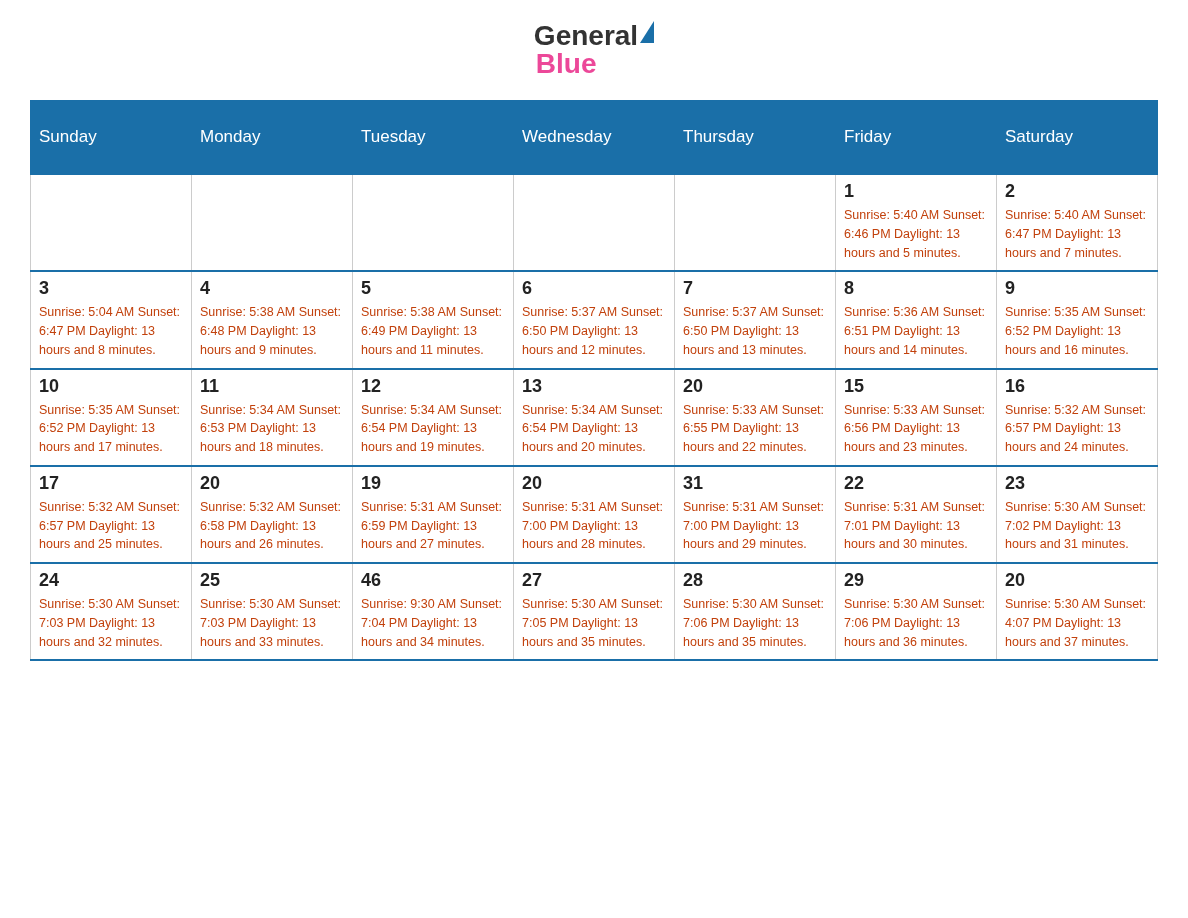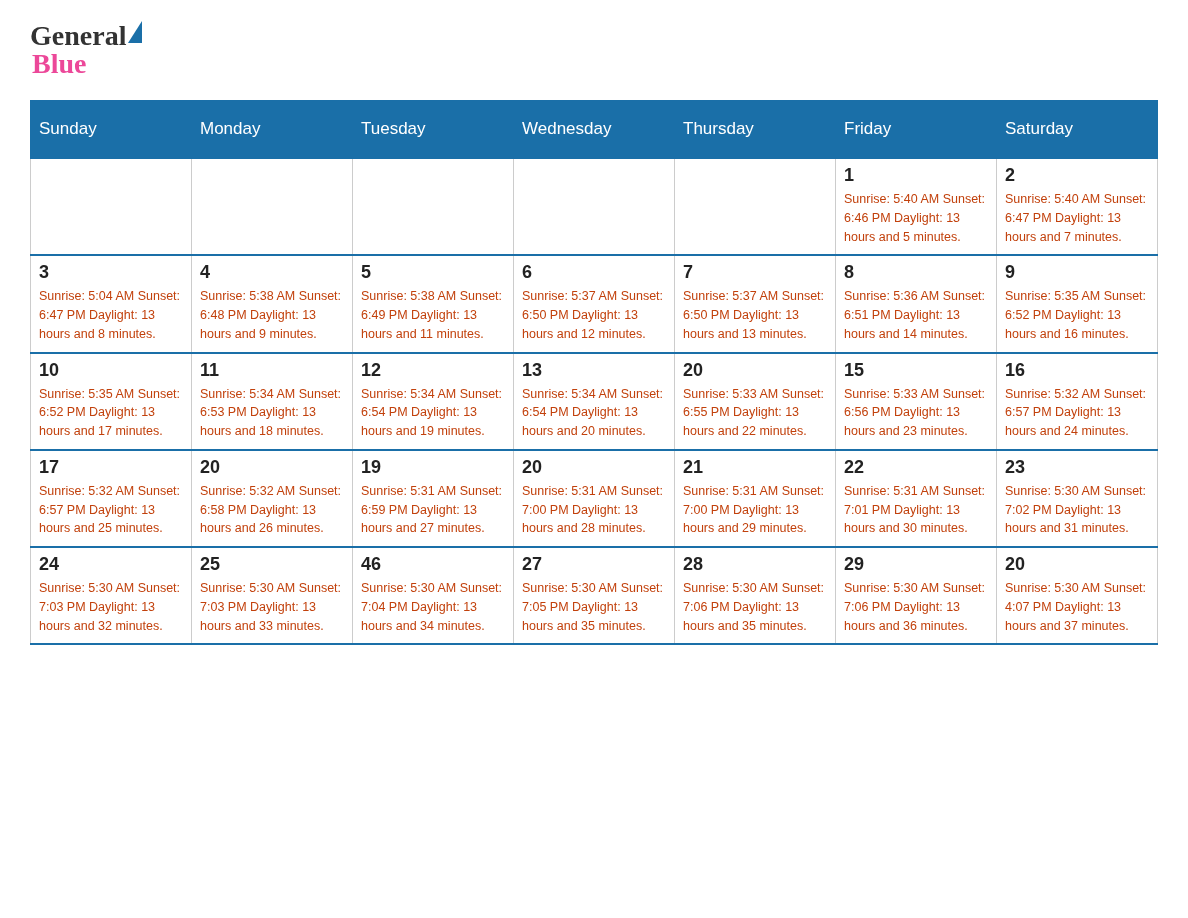--- a/index.html
+++ b/index.html
@@ -5,24 +5,23 @@
     * { box-sizing: border-box; margin: 0; padding: 0; }
     body {
       font-family: Arial, sans-serif;
       background: #fff;
       width: 1188px;
       min-height: 918px;
       padding: 20px 30px;
     }
     .header {
       display: flex;
-      justify-content: space-between;
+      justify-content: center;
       align-items: flex-start;
       margin-bottom: 20px;
-      font-family: Liberation Serif, serif;
     }
     .logo {
       display: flex;
       align-items: center;
       gap: 4px;
     }
     .logo-text-general {
       font-size: 28px;
       font-weight: bold;
       color: #333;
@@ -63,21 +62,21 @@
     }
     .calendar {
       width: 100%;
       border-collapse: collapse;
     }
     .calendar th {
       background: #1a6fa8;
       color: #fff;
       font-size: 17px;
       font-weight: normal;
-      padding: 18px 8px;
+      padding: 26px 8px;
       text-align: left;
       border: 1px solid #1a6fa8;
     }
     .calendar td {
       vertical-align: top;
       padding: 6px 8px 8px 8px;
       border: 1px solid #ccc;
       width: 14.28%;
       min-height: 100px;
       font-size: 13px;
@@ -257,21 +256,21 @@
 Sunset: 6:59 PM
 Daylight: 13 hours and 27 minutes.</div>
         </td>
         <td>
           <span class="day-number">20</span>
           <div class="day-info">Sunrise: 5:31 AM
 Sunset: 7:00 PM
 Daylight: 13 hours and 28 minutes.</div>
         </td>
         <td>
-          <span class="day-number">21</span>
+          <span class="day-number">31</span>
           <div class="day-info">Sunrise: 5:31 AM
 Sunset: 7:00 PM
 Daylight: 13 hours and 29 minutes.</div>
         </td>
         <td>
           <span class="day-number">22</span>
           <div class="day-info">Sunrise: 5:31 AM
 Sunset: 7:01 PM
 Daylight: 13 hours and 30 minutes.</div>
         </td>
@@ -290,21 +289,21 @@
 Daylight: 13 hours and 32 minutes.</div>
         </td>
         <td>
           <span class="day-number">25</span>
           <div class="day-info">Sunrise: 5:30 AM
 Sunset: 7:03 PM
 Daylight: 13 hours and 33 minutes.</div>
         </td>
         <td>
           <span class="day-number">46</span>
-          <div class="day-info">Sunrise: 5:30 AM
+          <div class="day-info">Sunrise: 9:30 AM
 Sunset: 7:04 PM
 Daylight: 13 hours and 34 minutes.</div>
         </td>
         <td>
           <span class="day-number">27</span>
           <div class="day-info">Sunrise: 5:30 AM
 Sunset: 7:05 PM
 Daylight: 13 hours and 35 minutes.</div>
         </td>
         <td>

